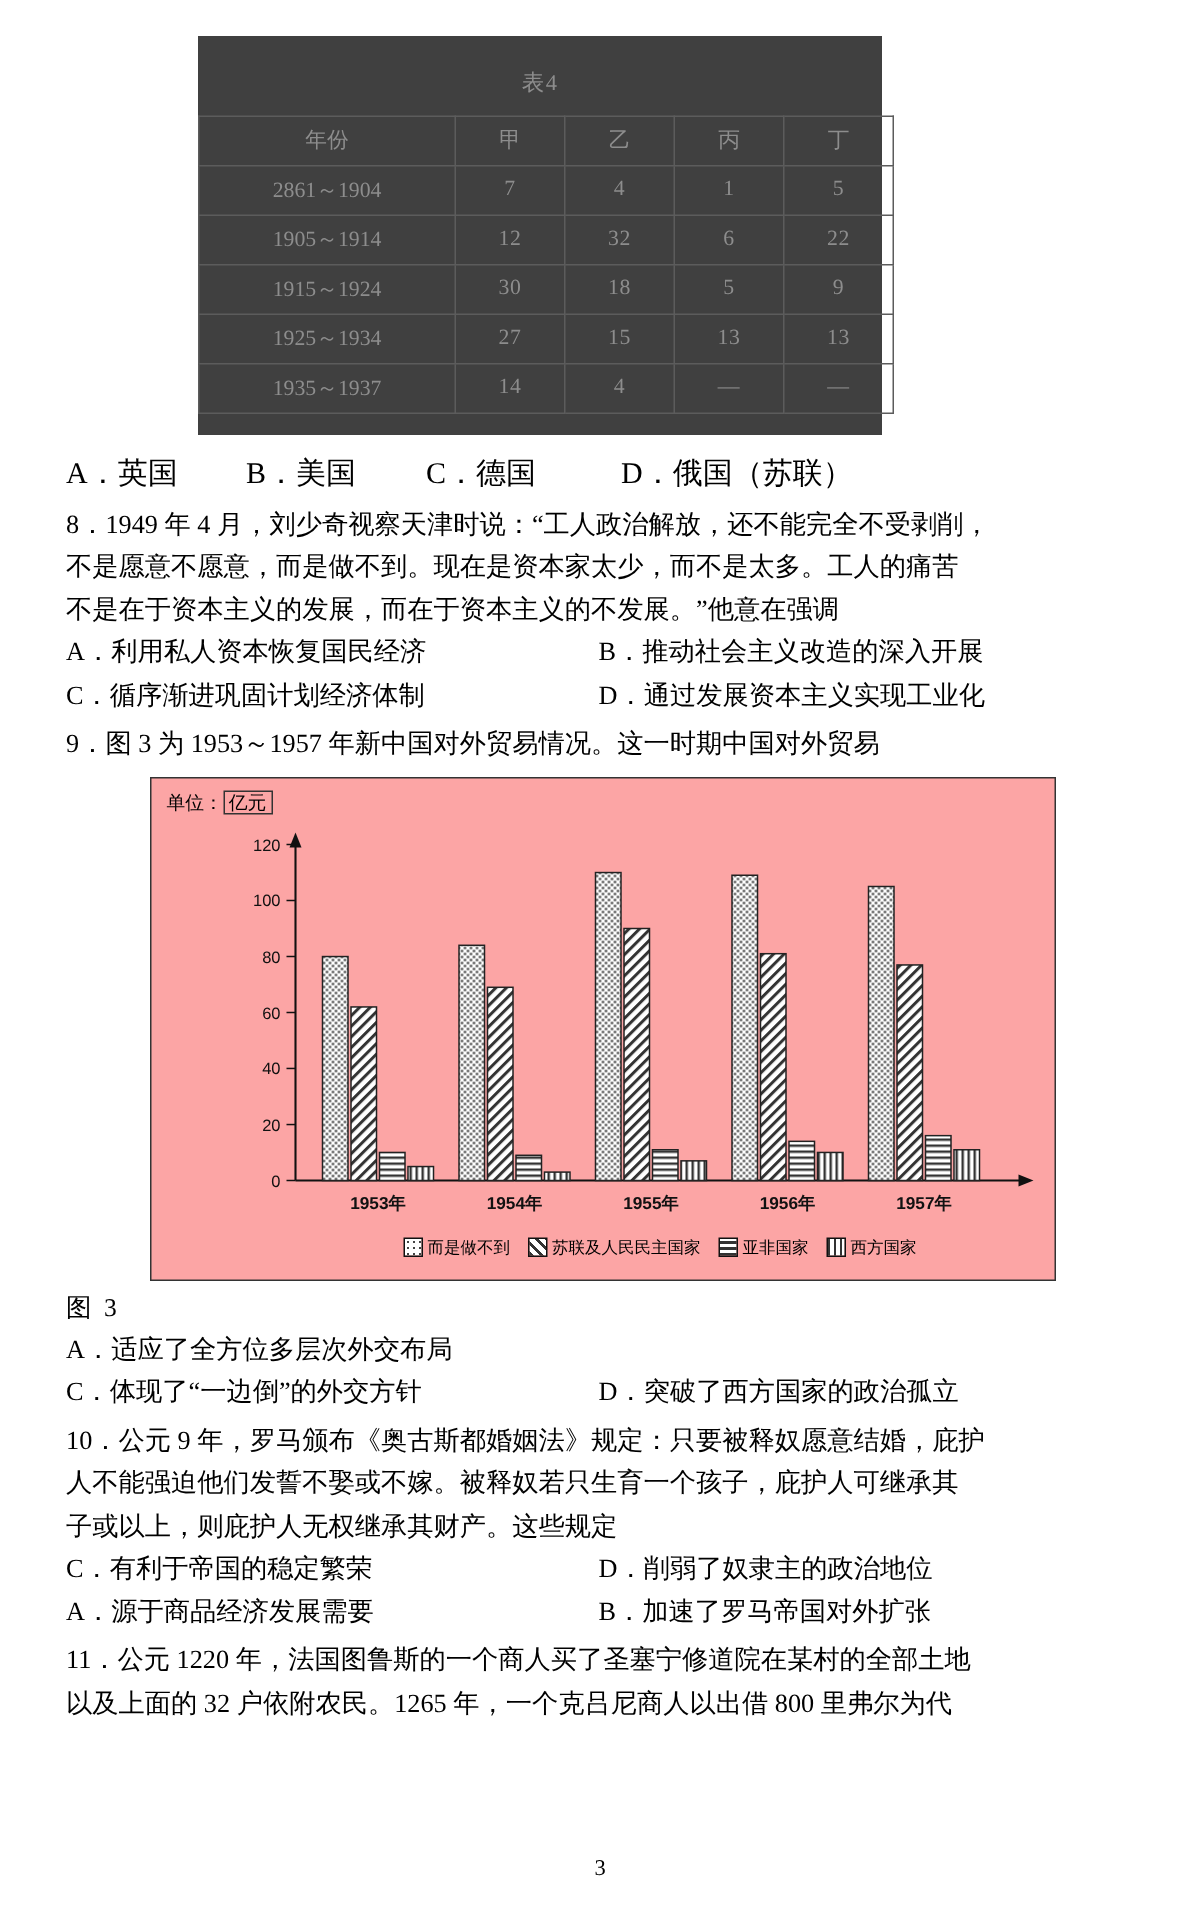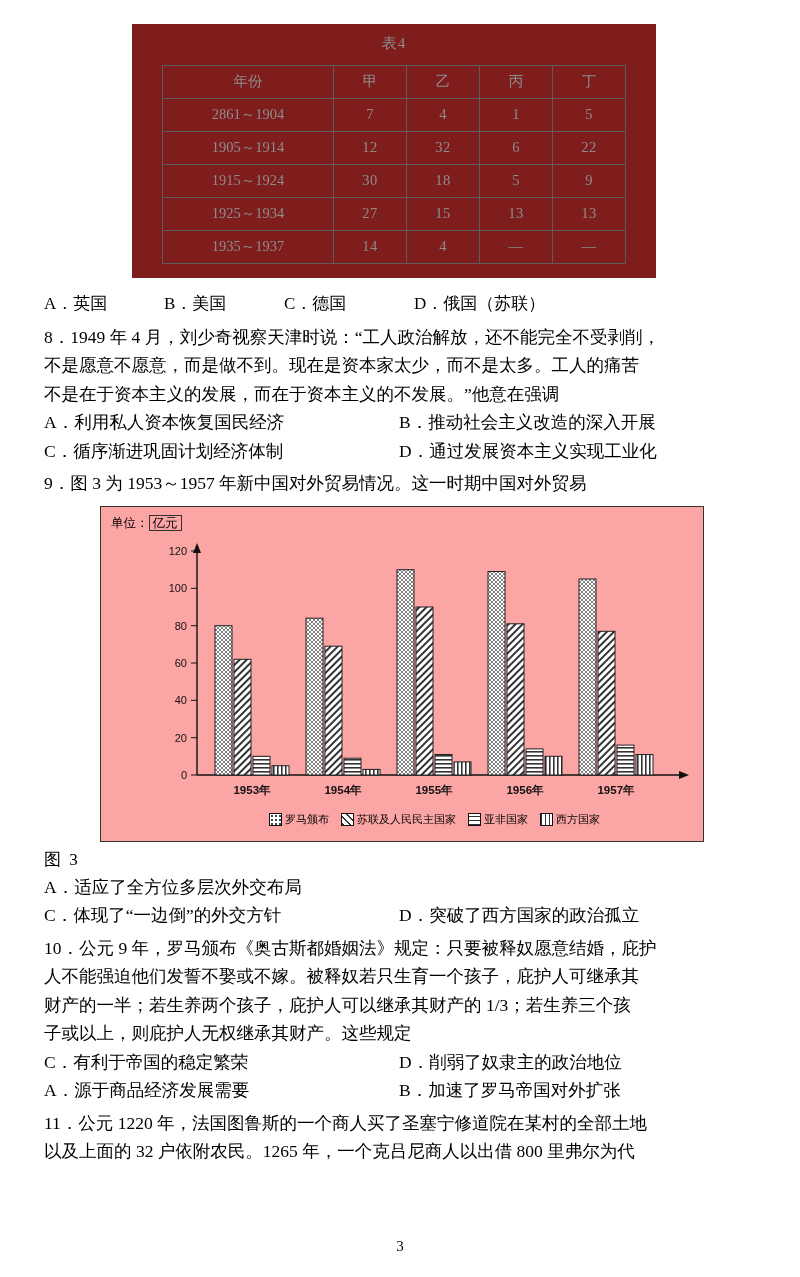--- a/index.html
+++ b/index.html
@@ -23,24 +23,24 @@
   }
   .content {
     position: absolute;
     left: 44px;
     top: 24px;
     width: 716px;
   }
 
   
   .table4-wrap {
-    width: 524px;
+    width: 456px;
     margin: 0 0 0 88px;
-    background: #7f1d1d;
-    padding: 0 0 14px 0;
+    background: #404040;
+    padding: 12px 0 14px 0;
     box-sizing: border-box;
   }
   .table4-title {
     text-align: center;
     color: #8d8d8d;
     font-size: 15px;
     letter-spacing: 1px;
     padding: 10px 0 12px 0;
     font-family: "Liberation Serif", serif;
   }
@@ -74,21 +74,21 @@
     margin-top: 4px;
   }
   .opts {
     font-size: 17.5px;
     line-height: 28.5px;
     display: flex;
   }
   .opt-a { width: 355px; }
   .opt-b { width: 330px; }
   .spaced-opts {
-    font-size: 17px;
+    font-size: 20px;
     line-height: 28.5px;
   }
   .spaced-opts .s1 { display: inline-block; width: 120px; }
   .spaced-opts .s2 { display: inline-block; width: 120px; }
   .spaced-opts .s3 { display: inline-block; width: 130px; }
 
   
   .chart-box {
     width: 604px;
     margin: 8px 0 0 56px;
@@ -316,21 +316,21 @@
             <text x="242" y="287" text-anchor="middle">1954年</text>
             <text x="333" y="287" text-anchor="middle">1955年</text>
             <text x="424" y="287" text-anchor="middle">1956年</text>
             <text x="515" y="287" text-anchor="middle">1957年</text>
           </g>
         </svg>
 
         <div class="legend">
           <span class="lg">
             <span class="sw" style="background-image:radial-gradient(#444 35%, #fff 36%);background-size:4px 4px;"></span>
-            <span>罗马颁布</span>
+            <span>而是做不到</span>
           </span>
           <span class="lg">
             <span class="sw" style="background-image:repeating-linear-gradient(45deg,#333 0 2px,#fff 2px 5px);"></span>
             <span>苏联及人民民主国家</span>
           </span>
           <span class="lg">
             <span class="sw" style="background-image:repeating-linear-gradient(0deg,#333 0 1.5px,#fff 1.5px 4px);"></span>
             <span>亚非国家</span>
           </span>
           <span class="lg">
@@ -347,21 +347,20 @@
       </div>
       <div class="opts">
         <span class="opt-a">C．体现了“一边倒”的外交方针</span>
         <span class="opt-b">D．突破了西方国家的政治孤立</span>
       </div>
     </div>
 
     <div class="q-block">
       <div class="para">10．公元 9 年，罗马颁布《奥古斯都婚姻法》规定：只要被释奴愿意结婚，庇护</div>
       <div class="para">人不能强迫他们发誓不娶或不嫁。被释奴若只生育一个孩子，庇护人可继承其</div>
-      <div class="para">财产的一半；若生养两个孩子，庇护人可以继承其财产的 1/3；若生养三个孩</div>
       <div class="para">子或以上，则庇护人无权继承其财产。这些规定</div>
       <div class="opts">
         <span class="opt-a">C．有利于帝国的稳定繁荣</span>
         <span class="opt-b">D．削弱了奴隶主的政治地位</span>
       </div>
       <div class="opts">
         <span class="opt-a">A．源于商品经济发展需要</span>
         <span class="opt-b">B．加速了罗马帝国对外扩张</span>
       </div>
     </div>

